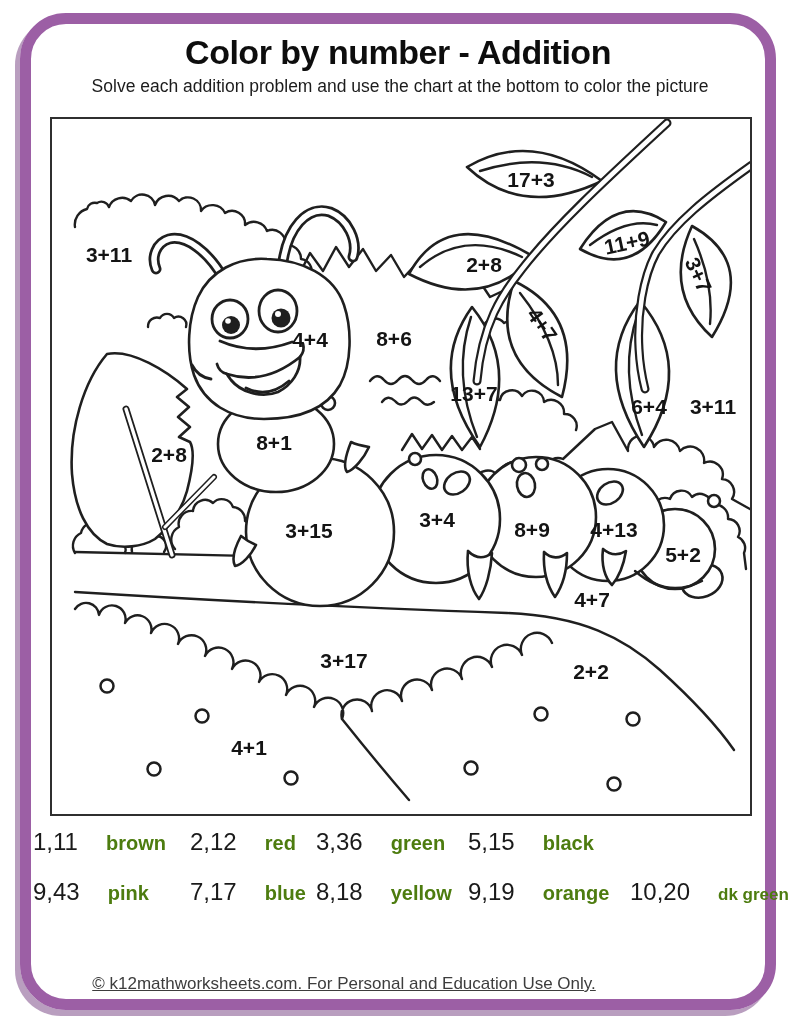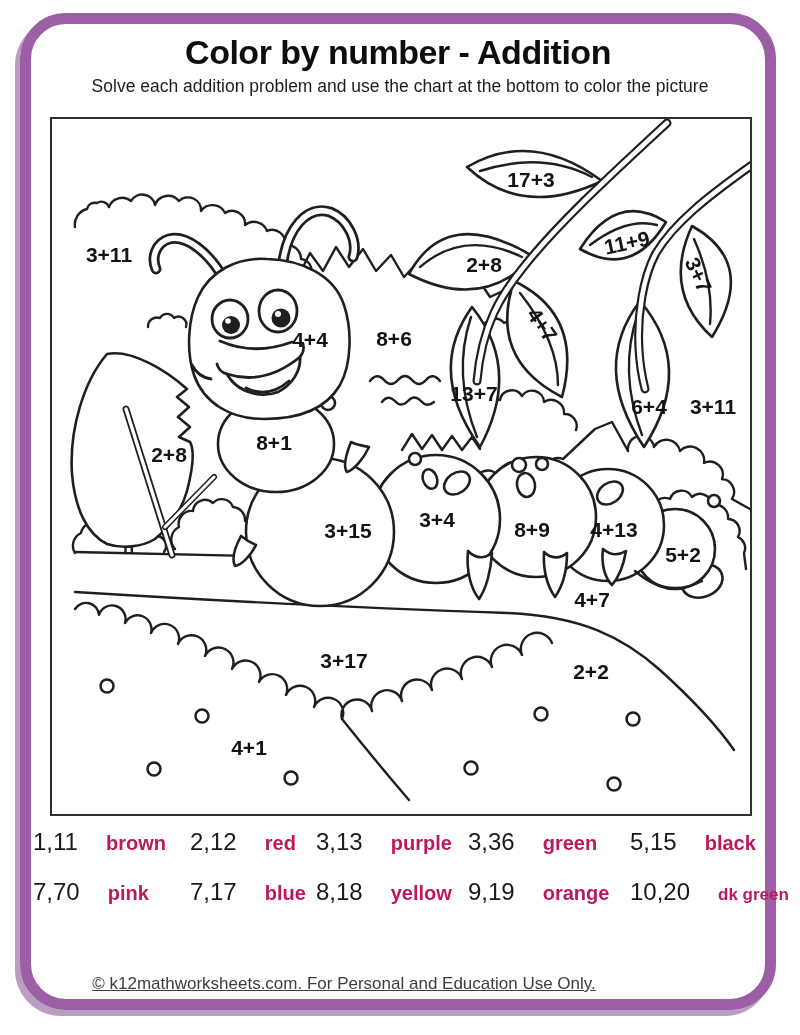--- a/index.html
+++ b/index.html
@@ -14,21 +14,21 @@
   .picture{position:absolute;left:50px;top:117px;width:698px;height:695px;
     border:2px solid #2f2f2f;background:#fff;}
   .picture svg{position:absolute;left:0;top:0;}
   .prob{position:absolute;transform:translate(-50%,-50%);font-size:21px;font-weight:bold;
     color:#141414;white-space:nowrap;letter-spacing:0;}
   .color-key{position:absolute;left:33px;top:828px;width:740px;}
   .key-row{display:grid;grid-template-columns:157px 126px 152px 162px 140px;
     align-items:baseline;height:50px;}
   .key-cell{display:flex;align-items:baseline;gap:28px;white-space:nowrap;}
   .nums{font-size:24px;font-weight:normal;color:#1a1a1a;}
-  .cname{font-size:20px;font-weight:bold;color:#be185d;}
+  .cname{font-size:20px;font-weight:bold;color:#4d7c0f;}
   .key-row:nth-of-type(2) .key-cell:nth-child(5) .cname{font-size:17px;}
   .footer{position:absolute;left:0;top:974px;width:688px;text-align:center;
     font-size:17px;color:#3d3d3d;text-decoration:underline;}
   
   .ln{stroke:#1f1f1f;stroke-width:2.4;fill:none;stroke-linecap:round;stroke-linejoin:round;}
   .shape{stroke:#1f1f1f;stroke-width:2.6;fill:#fff;stroke-linejoin:round;}
   .tube-out{stroke:#1f1f1f;fill:none;stroke-linecap:round;}
   .tube-in{stroke:#fff;fill:none;stroke-linecap:round;}
   .face{stroke:#1f1f1f;stroke-width:2.8;fill:none;stroke-linecap:round;}
 </style>
@@ -169,21 +169,21 @@
       <div class="prob" style="left: 575px; top: 124px; transform: translate(-50%, -50%) rotate(-12deg);">11+9</div>
       <div class="prob" style="left: 646px; top: 156px; transform: translate(-50%, -50%) rotate(65deg);">3+7</div>
       <div class="prob" style="left: 258px; top: 221px;">4+4</div>
       <div class="prob" style="left: 342px; top: 220px;">8+6</div>
       <div class="prob" style="left: 490px; top: 206px; transform: translate(-50%, -50%) rotate(55deg);">4+7</div>
       <div class="prob" style="left: 422px; top: 275px;">13+7</div>
       <div class="prob" style="left: 597px; top: 288px;">6+4</div>
       <div class="prob" style="left: 661px; top: 288px;">3+11</div>
       <div class="prob" style="left: 117px; top: 336px;">2+8</div>
       <div class="prob" style="left: 222px; top: 324px;">8+1</div>
-      <div class="prob" style="left: 257px; top: 412px; margin-left: 39px;">3+15</div>
+      <div class="prob" style="left: 257px; top: 412px;">3+15</div>
       <div class="prob" style="left: 385px; top: 401px;">3+4</div>
       <div class="prob" style="left: 480px; top: 411px;">8+9</div>
       <div class="prob" style="left: 562px; top: 411px;">4+13</div>
       <div class="prob" style="left: 631px; top: 436px;">5+2</div>
       <div class="prob" style="left: 540px; top: 481px;">4+7</div>
       <div class="prob" style="left: 292px; top: 542px;">3+17</div>
       <div class="prob" style="left: 539px; top: 553px;">2+2</div>
       <div class="prob" style="left: 197px; top: 629px;">4+1</div>
     </div>
 </div>
@@ -192,35 +192,31 @@
   <div class="key-row">
       <div class="key-cell">
         <span class="nums">1,11</span>
         <span class="cname">brown</span>
       </div>
       <div class="key-cell">
         <span class="nums">2,12</span>
         <span class="cname">red</span>
       </div>
       <div class="key-cell">
-        <span class="nums">3,13</span>
-        <span class="cname">purple</span>
-      </div>
-      <div class="key-cell">
         <span class="nums">3,36</span>
         <span class="cname">green</span>
       </div>
       <div class="key-cell">
         <span class="nums">5,15</span>
         <span class="cname">black</span>
       </div>
     </div>
   <div class="key-row">
       <div class="key-cell">
-        <span class="nums">7,70</span>
+        <span class="nums">9,43</span>
         <span class="cname">pink</span>
       </div>
       <div class="key-cell">
         <span class="nums">7,17</span>
         <span class="cname">blue</span>
       </div>
       <div class="key-cell">
         <span class="nums">8,18</span>
         <span class="cname">yellow</span>
       </div>

